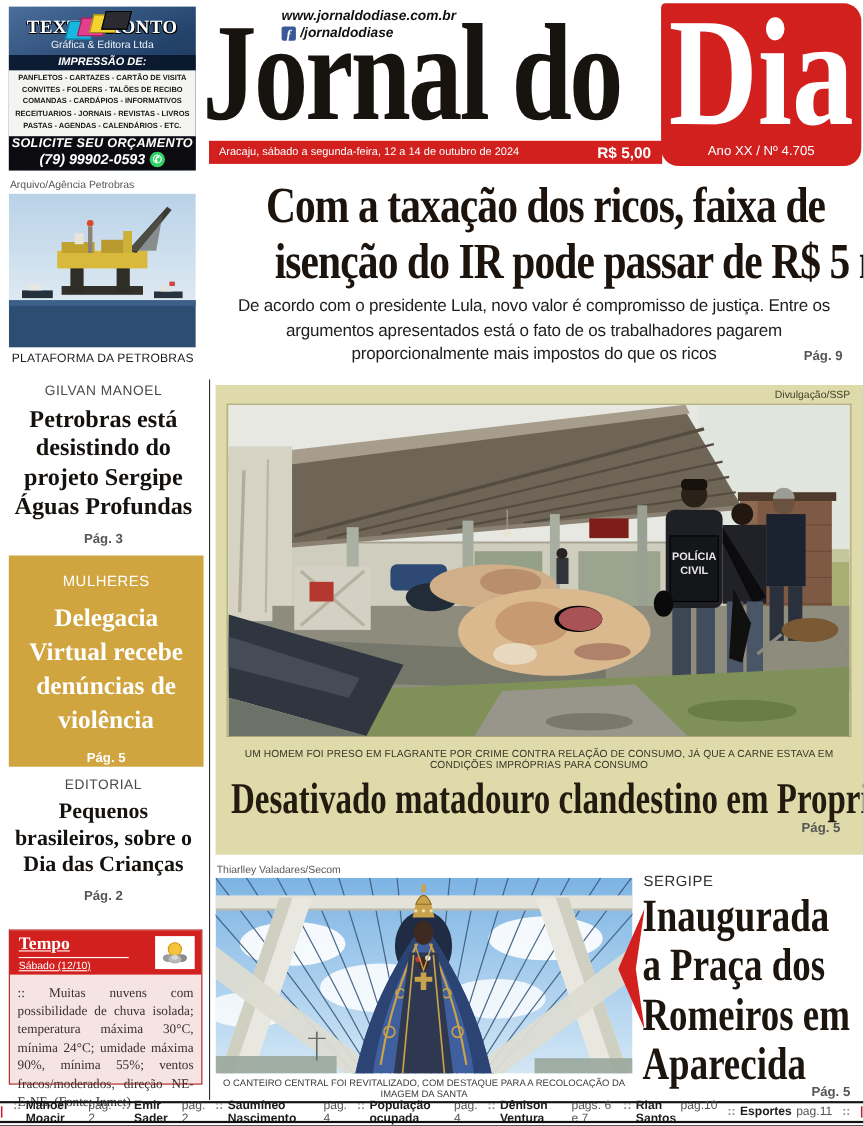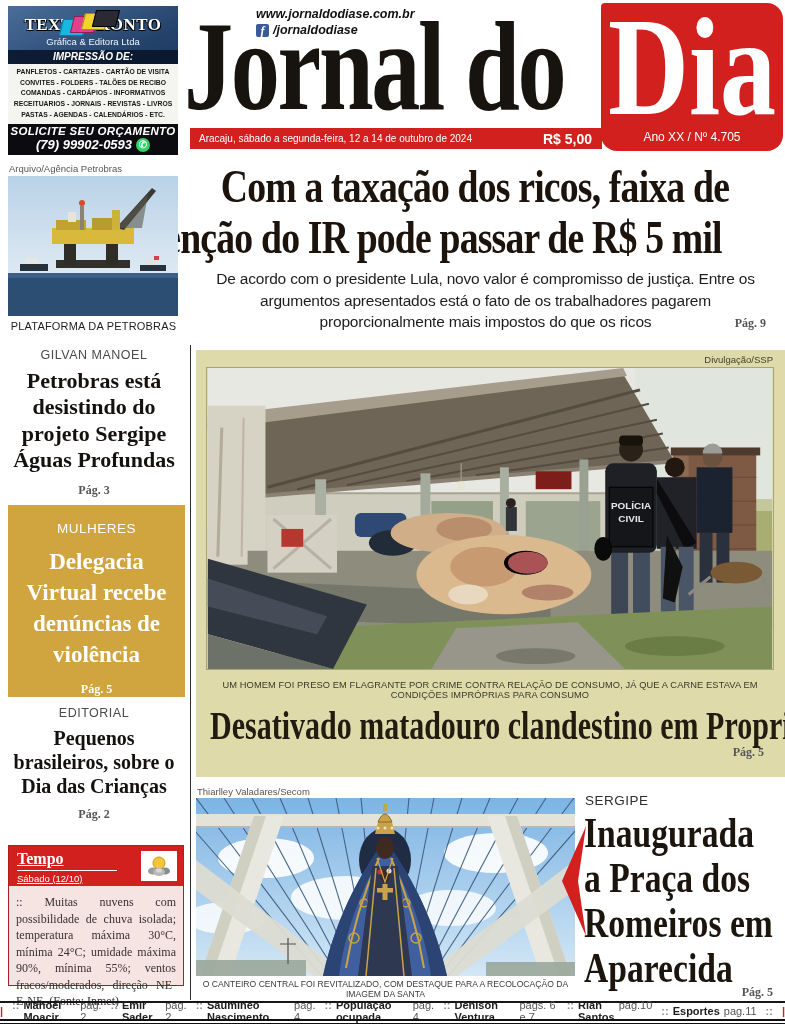--- a/index.html
+++ b/index.html
@@ -48,27 +48,27 @@
   .dateline .dl-price { font-size:14px; font-weight:bold; }
   .dia-block { position:absolute; left:601px; top:3px; width:182px; height:148px; background:#d2201f;
     border-radius:4px 16px 16px 16px; }
   .dia-text { position:absolute; left:50%; top:-6px; transform:translateX(-50%) scaleX(.8);
     transform-origin:center top; font-family:"Liberation Serif",serif; font-weight:bold;
     font-size:140px; line-height:1; color:#fff; }
   .dia-edition { position:absolute; bottom:7px; width:100%; text-align:center; color:#fff; font-size:12px; }
 
   
   .lead-h1 { position:absolute; left:186px; top:162px; width:599px; display:flex;
-    flex-direction:column; align-items:flex-end; }
+    flex-direction:column; align-items:flex-start; }
   .lead-line { font-family:"Liberation Serif",serif; font-weight:bold; font-size:46px;
     line-height:1.1; letter-spacing:-1px; color:#1c130d; white-space:nowrap;
     transform:scaleX(.82); transform-origin:center top; }
   .lead-sub { position:absolute; left:196px; top:268px; width:579px; text-align:center;
     font-size:15.5px; line-height:1.4; color:#1d1d1d; letter-spacing:-.2px; }
-  .page-ref { font-weight:bold; font-size:12px; color:#555;font-family:Liberation Serif, serif; }
+  .page-ref { font-weight:bold; font-size:12px; color:#555; }
   .lead-page { position:absolute; left:196px; top:316px; width:570px; text-align:right; }
 
   
   .credit { font-size:9.5px; color:#555; }
   .petro-credit { position:absolute; left:9px; top:163px; }
   .petro-photo { position:absolute; left:8px; top:176px; width:170px; height:140px; }
   .petro-caption { position:absolute; left:0; top:320px; width:187px; text-align:center;
     font-size:11px; color:#1e1e1e; letter-spacing:.2px; }
   .v-divider { position:absolute; left:190px; top:345px; width:1px; height:655px; background:#2e2e2e; }
 

